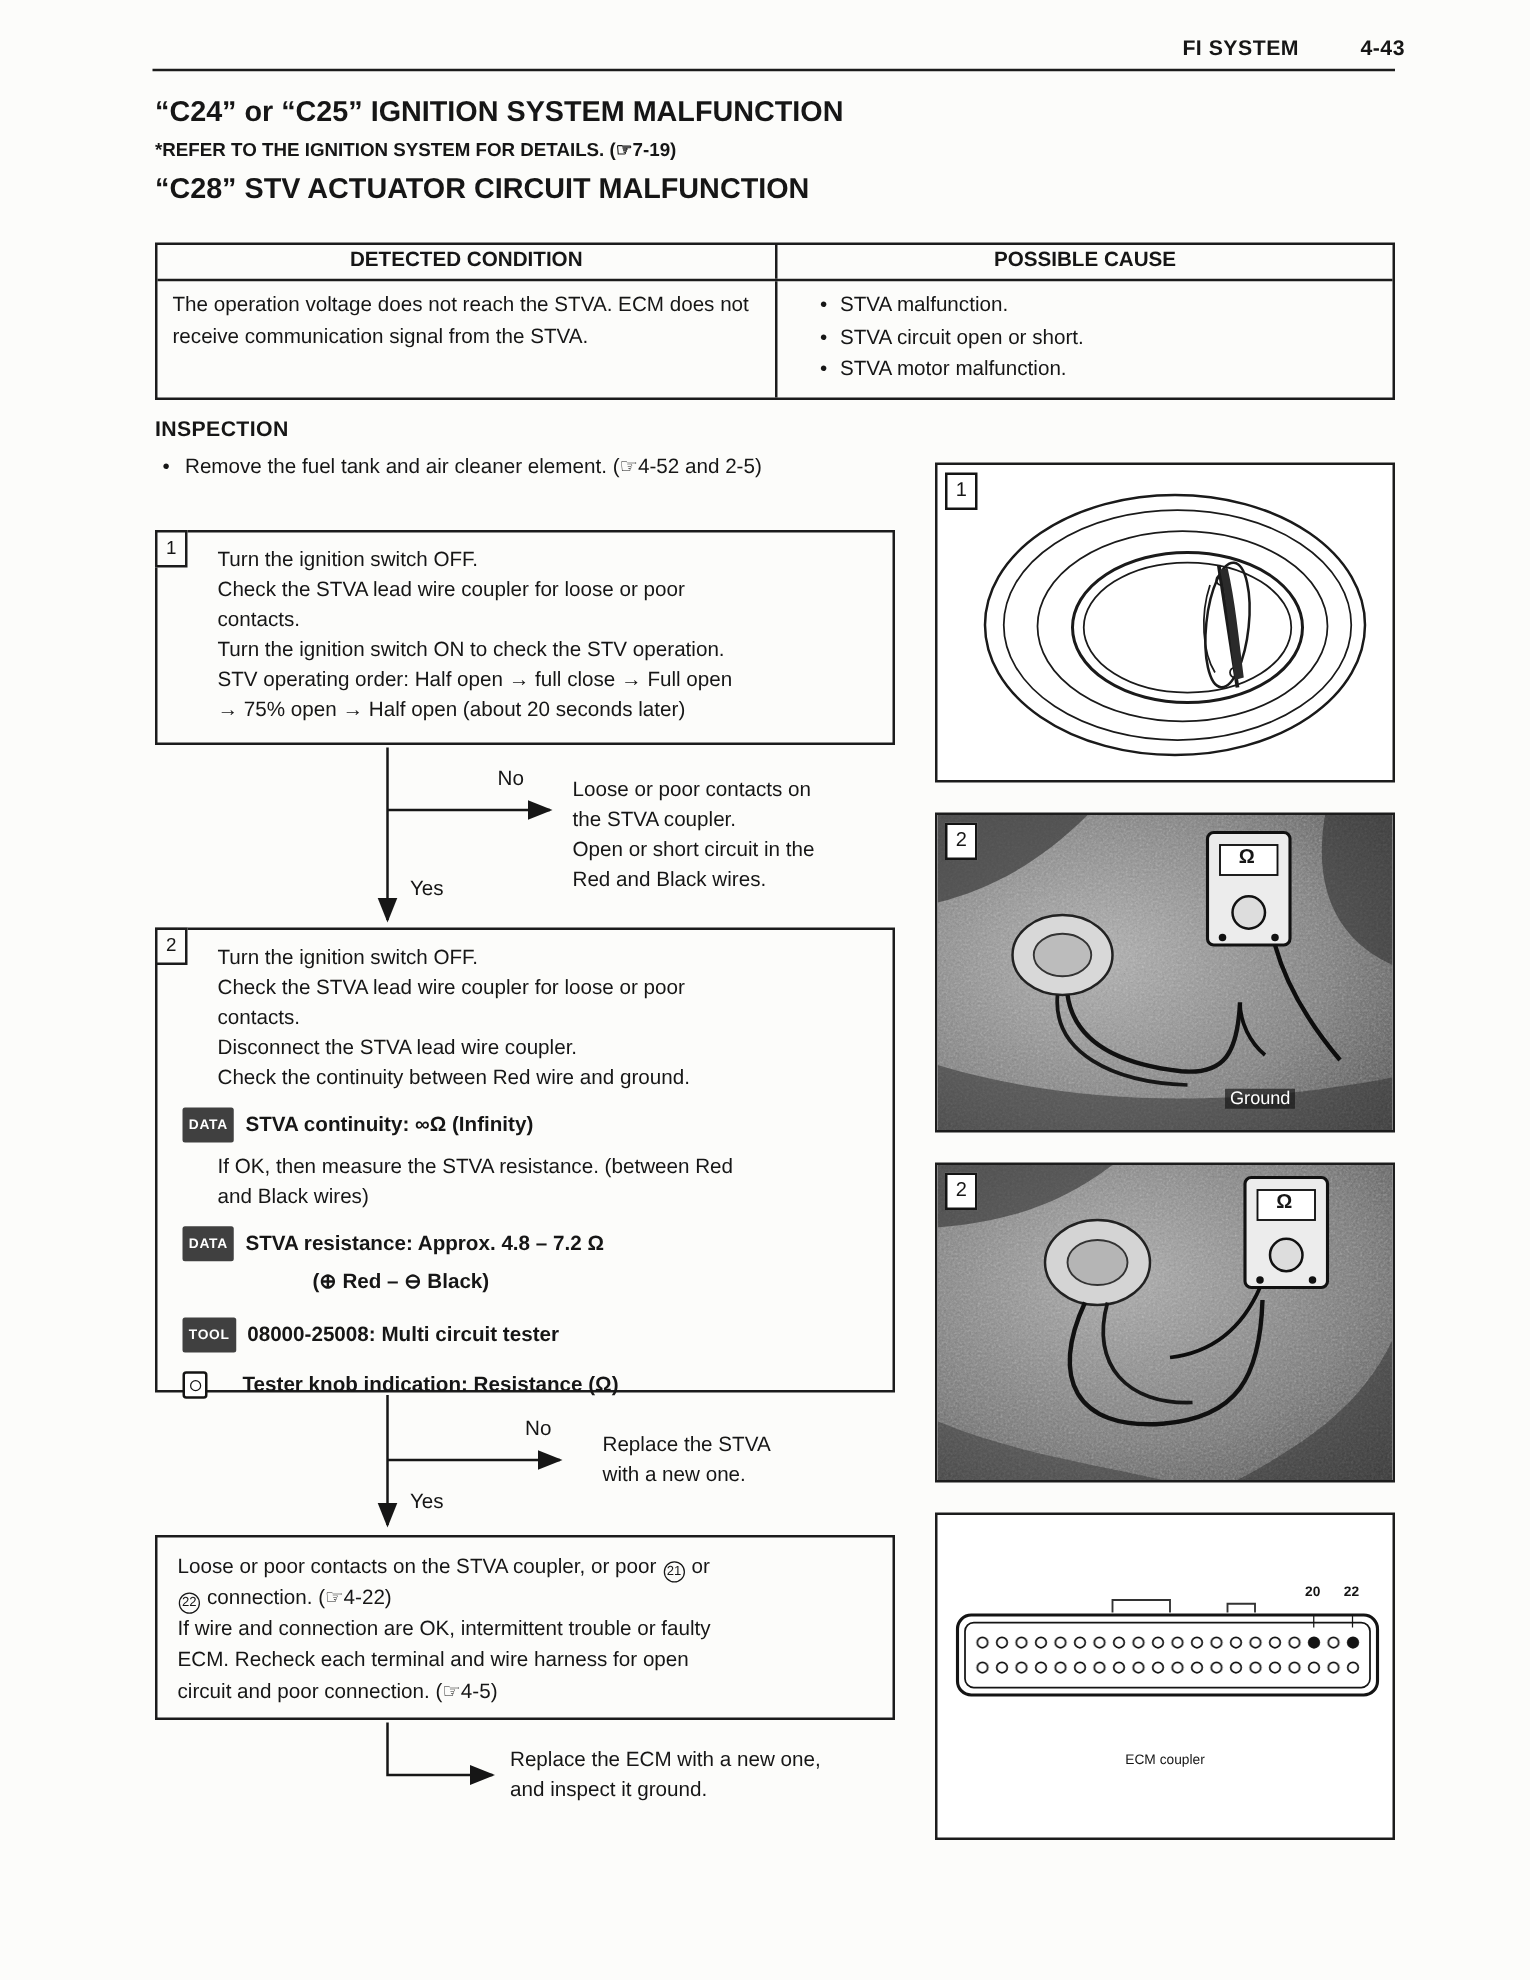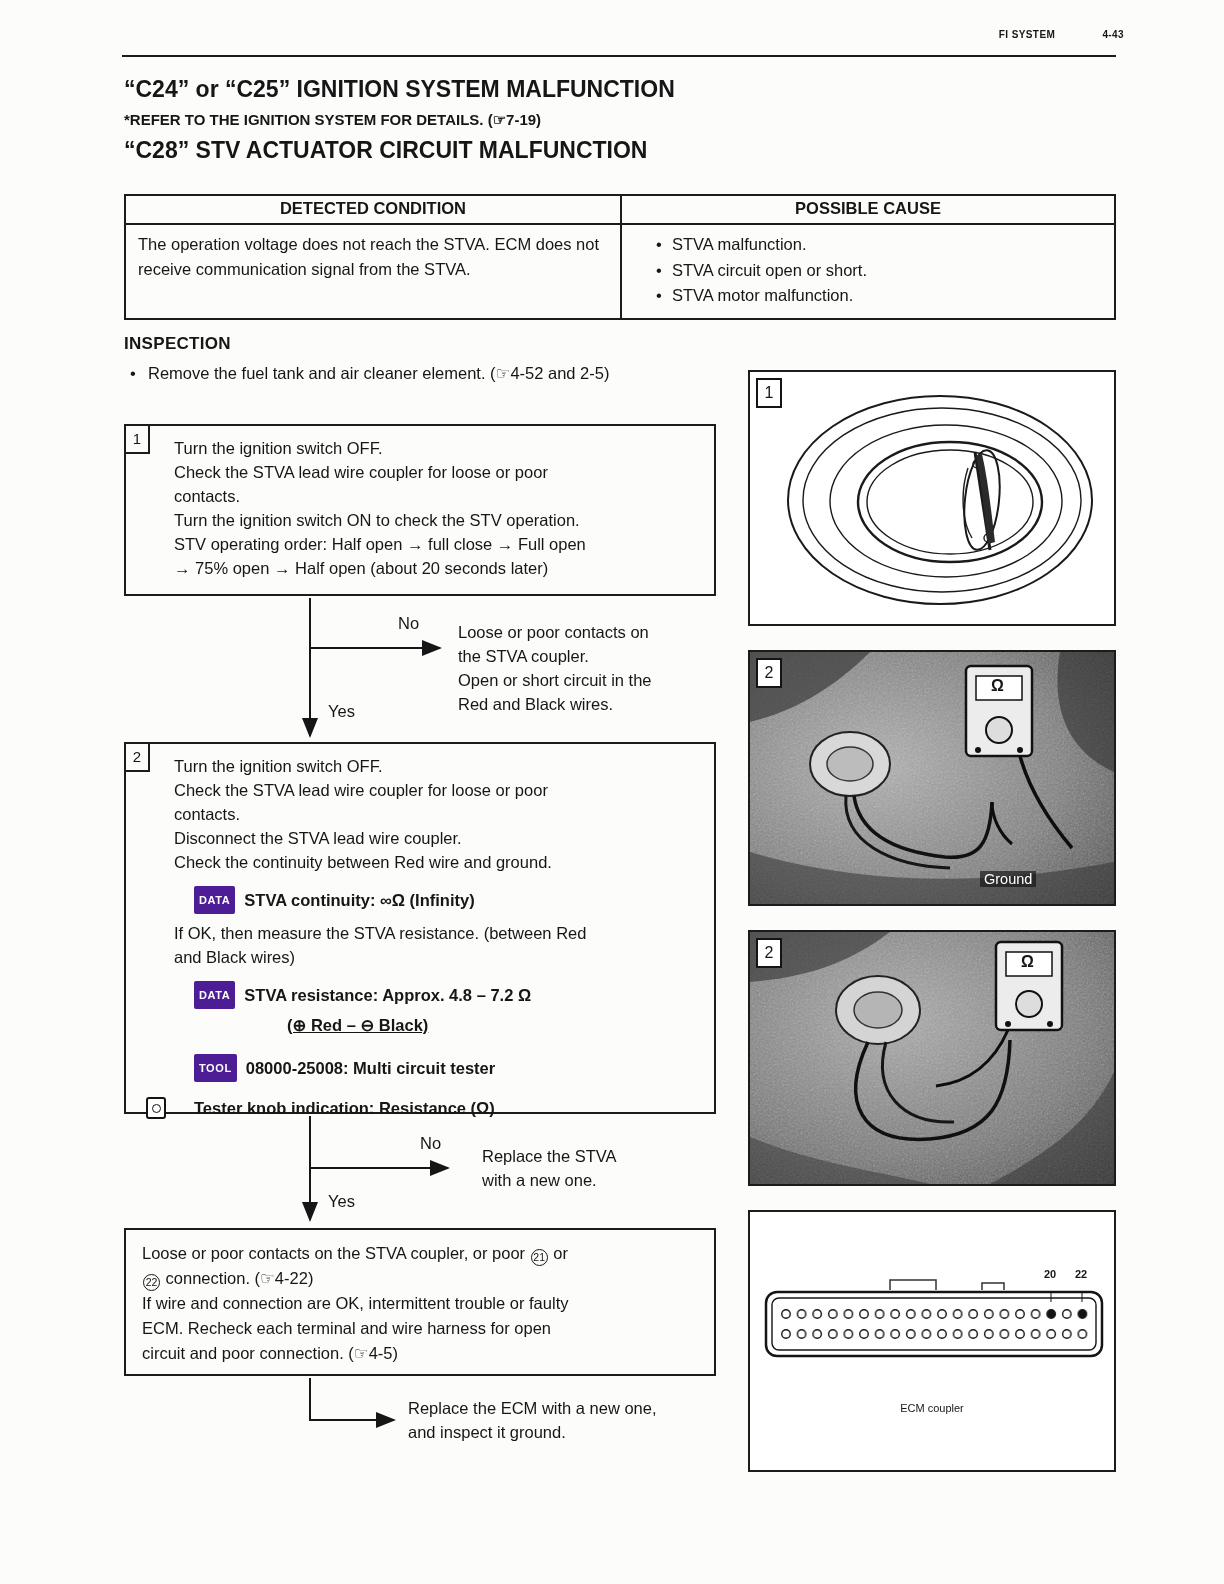--- a/index.html
+++ b/index.html
@@ -5,21 +5,21 @@
   * { margin:0; padding:0; box-sizing:border-box; }
   html,body { background:#d9d9d9; }
   .page {
     position:relative; width:1224px; height:1584px; margin:0 auto;
     background:#fcfcfa; color:#161616;
     font-family:"Liberation Sans", sans-serif; overflow:hidden;
   }
   .abs { position:absolute; }
 
   
-  .hdr { position:absolute; top:29px; right:100px; font-size:10px; font-weight:700; letter-spacing:.4px; }
+  .hdr { position:absolute; top:29px; right:100px; font-size:17px; font-weight:700; letter-spacing:.4px; }
   .hdr .pg { margin-left:44px; }
   .hdr-rule { position:absolute; left:122px; top:55px; width:994px; border-top:2.5px solid #1c1c1c; }
 
   
   .t1 { left:124px; top:76px;  font-size:23px; font-weight:700; }
   .sub{ left:124px; top:111px; font-size:15px; font-weight:700; }
   .t2 { left:124px; top:137px; font-size:23px; font-weight:700; }
 
   
   .ctable { position:absolute; left:124px; top:194px; width:992px; border:2px solid #1c1c1c; font-size:16.5px; background:#fcfcfa; }
@@ -43,23 +43,23 @@
   .steptab {
     position:absolute; left:-2px; top:-2px; width:26px; height:30px;
     border:2px solid #1c1c1c; background:#fcfcfa;
     display:flex; align-items:center; justify-content:center; font-size:15px;
   }
   .box1 { left:124px; top:424px; width:592px; height:172px; padding:10px 14px 10px 48px; }
   .box2 { left:124px; top:742px; width:592px; height:372px; padding:10px 14px 10px 48px; }
   .box3 { left:124px; top:1228px; width:592px; height:148px; padding:11px 16px; line-height:25px; }
 
   .drow { margin:12px 0 4px -28px; display:flex; align-items:center; gap:9px; }
-  .badge { background:#4c1d95; color:#fff; font-size:11px; font-weight:700; padding:2px 5px; border-radius:2px; letter-spacing:.6px; flex:0 0 auto;margin-left:48px; }
+  .badge { background:#404040; color:#fff; font-size:11px; font-weight:700; padding:2px 5px; border-radius:2px; letter-spacing:.6px; flex:0 0 auto; }
   .spec  { font-weight:700; }
-  .spec2 { font-weight:700; margin-left:113px; margin-top:1px;text-decoration:underline; }
+  .spec2 { font-weight:700; margin-left:76px; margin-top:1px; }
   .note  { margin-top:7px; }
   .toolrow   { margin-top:17px; }
   .testerrow { margin-top:14px;gap:28px; }
   .knob { width:20px; height:22px; border:2px solid #141414; border-radius:3px; position:relative; flex:0 0 auto; background:#fff; }
   .knob::after { content:""; position:absolute; left:4px; top:5px; width:7px; height:7px; border:1.6px solid #141414; border-radius:50%; }
 
   .pin {
     display:inline-flex; width:17px; height:17px; border:1.3px solid #161616; border-radius:50%;
     font-size:10.5px; align-items:center; justify-content:center; vertical-align:-2px; margin:0 1px;
   }

